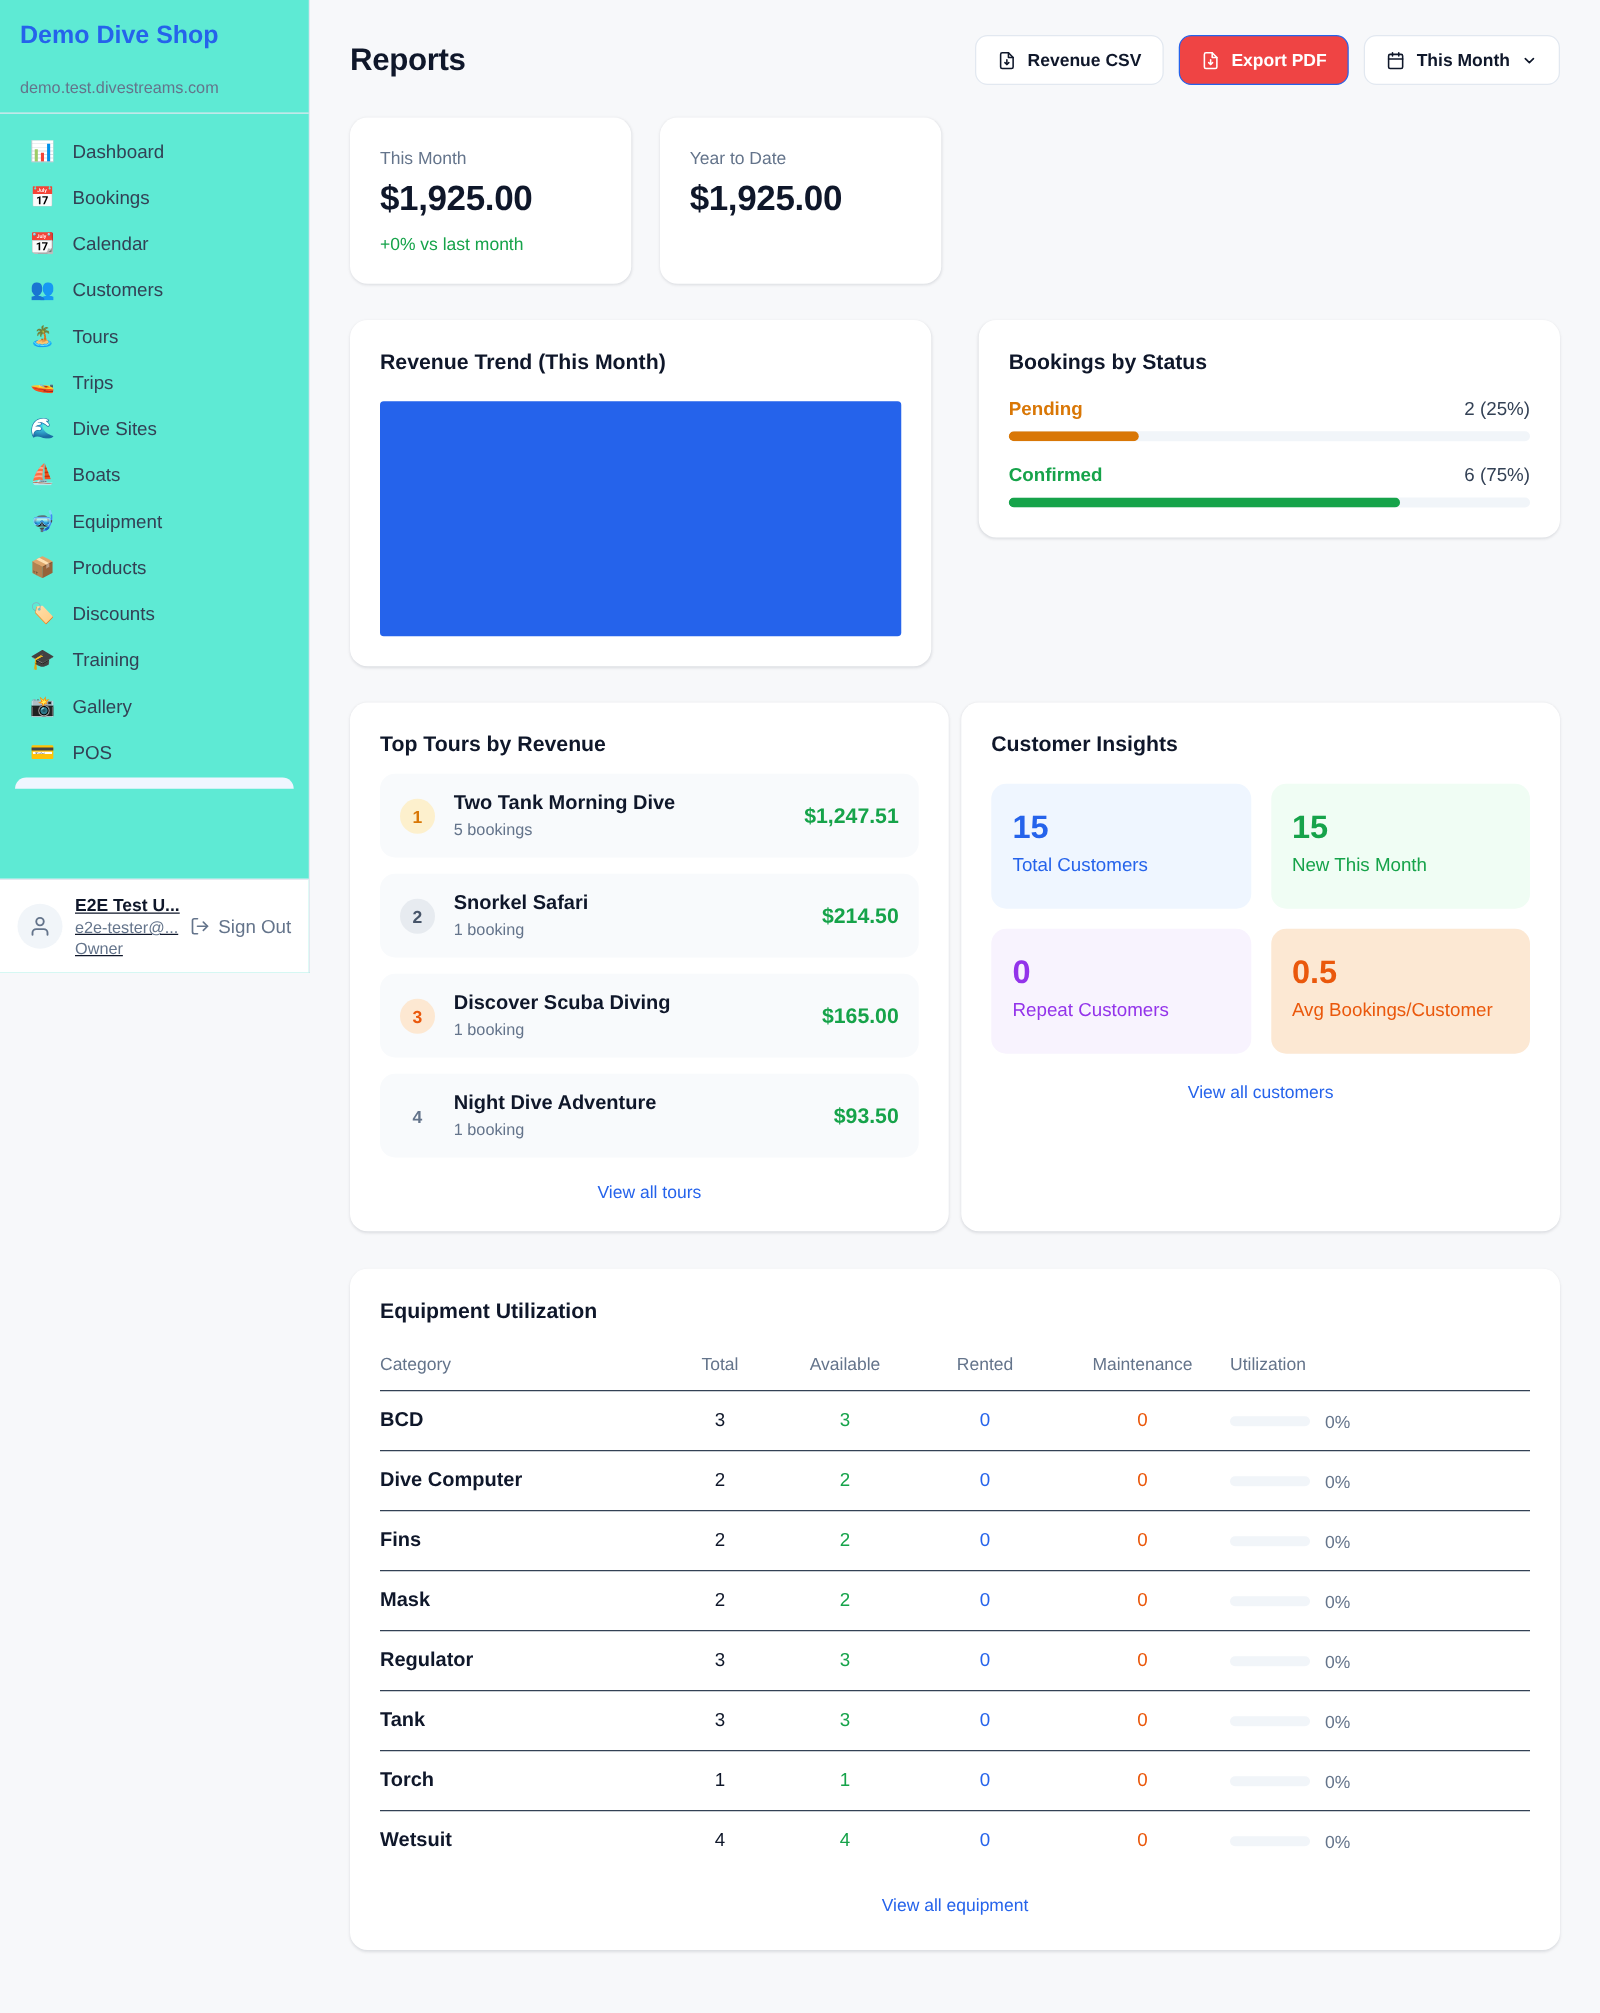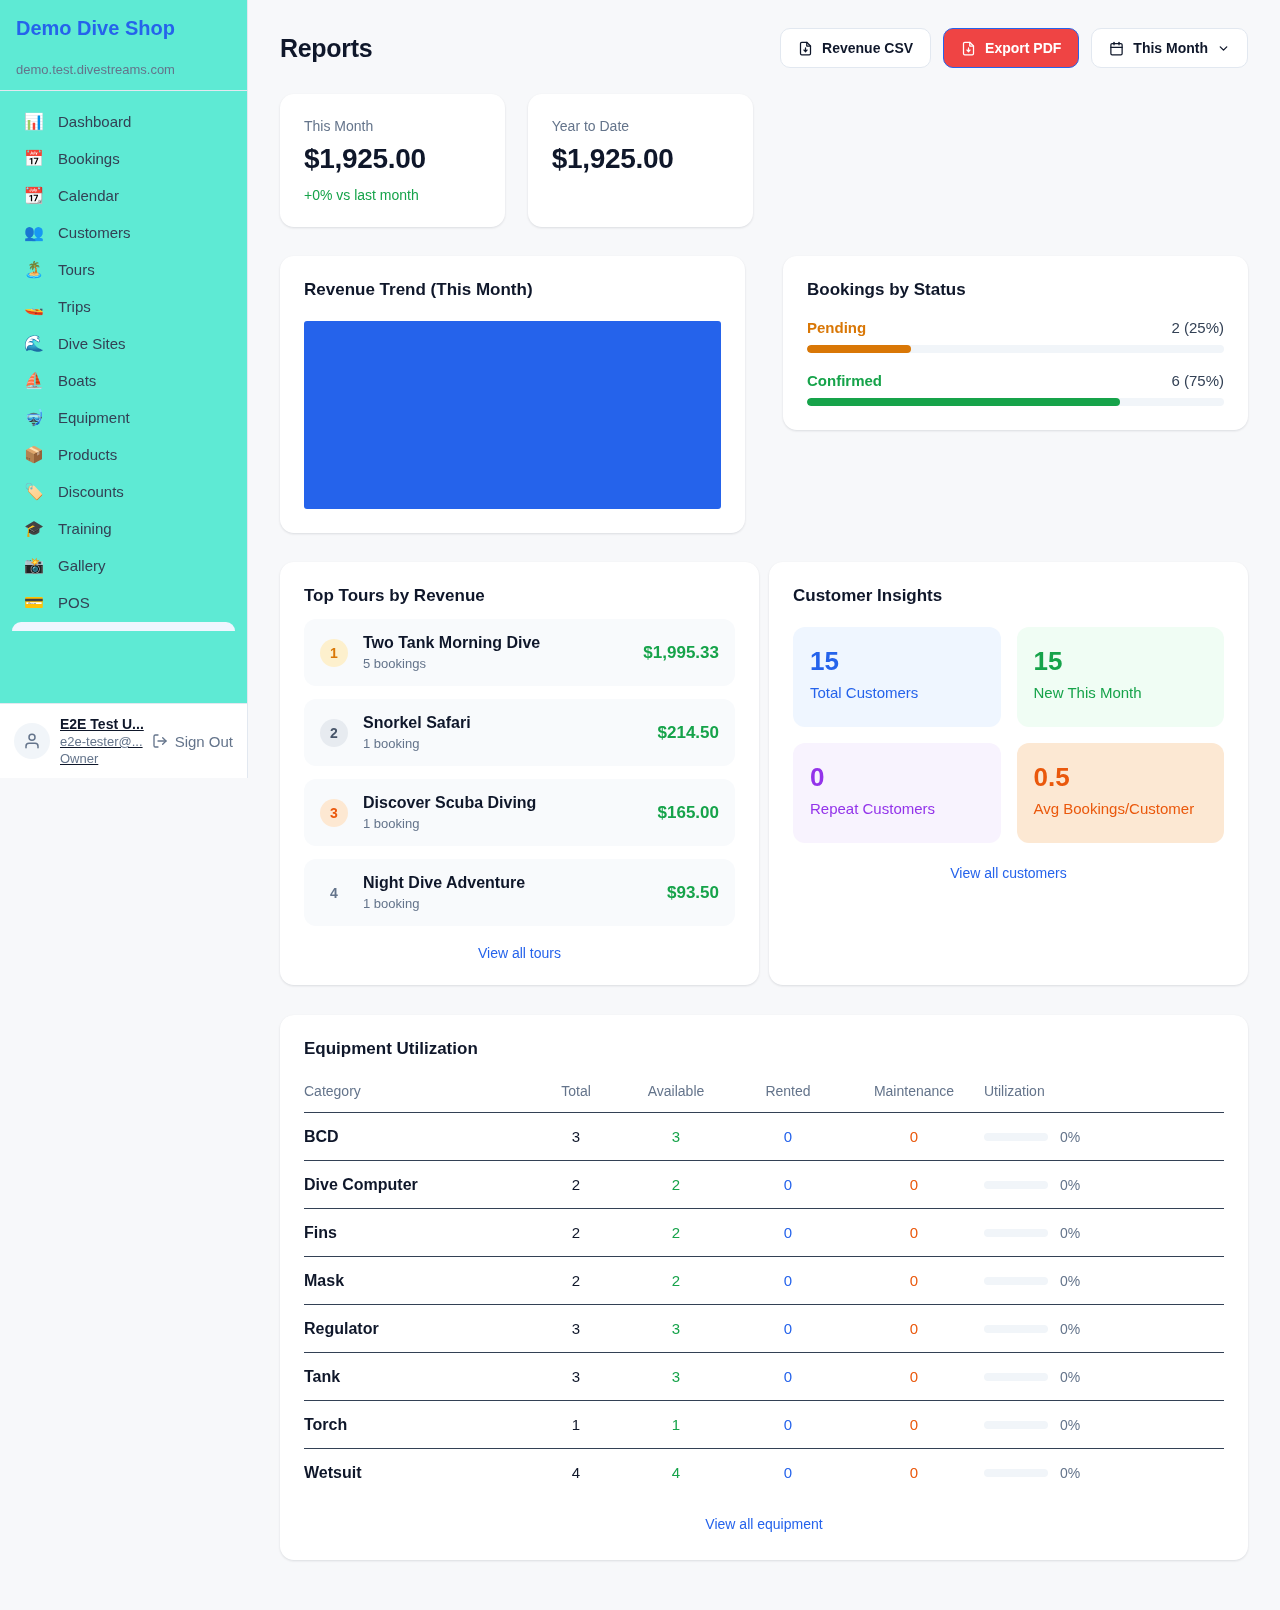--- a/index.html
+++ b/index.html
@@ -275,21 +275,21 @@
 
   <section class="mid-grid">
     <div class="card panel">
       <div class="section-title">Top Tours by Revenue</div>
       <div class="tour-row">
         <span class="rank rank-1">1</span>
         <span>
           <div class="tour-name">Two Tank Morning Dive</div>
           <div class="tour-bookings">5 bookings</div>
         </span>
-        <span class="tour-revenue">$1,995.33</span>
+        <span class="tour-revenue">$1,247.51</span>
       </div>
       <div class="tour-row">
         <span class="rank rank-2">2</span>
         <span>
           <div class="tour-name">Snorkel Safari</div>
           <div class="tour-bookings">1 booking</div>
         </span>
         <span class="tour-revenue">$214.50</span>
       </div>
       <div class="tour-row">

